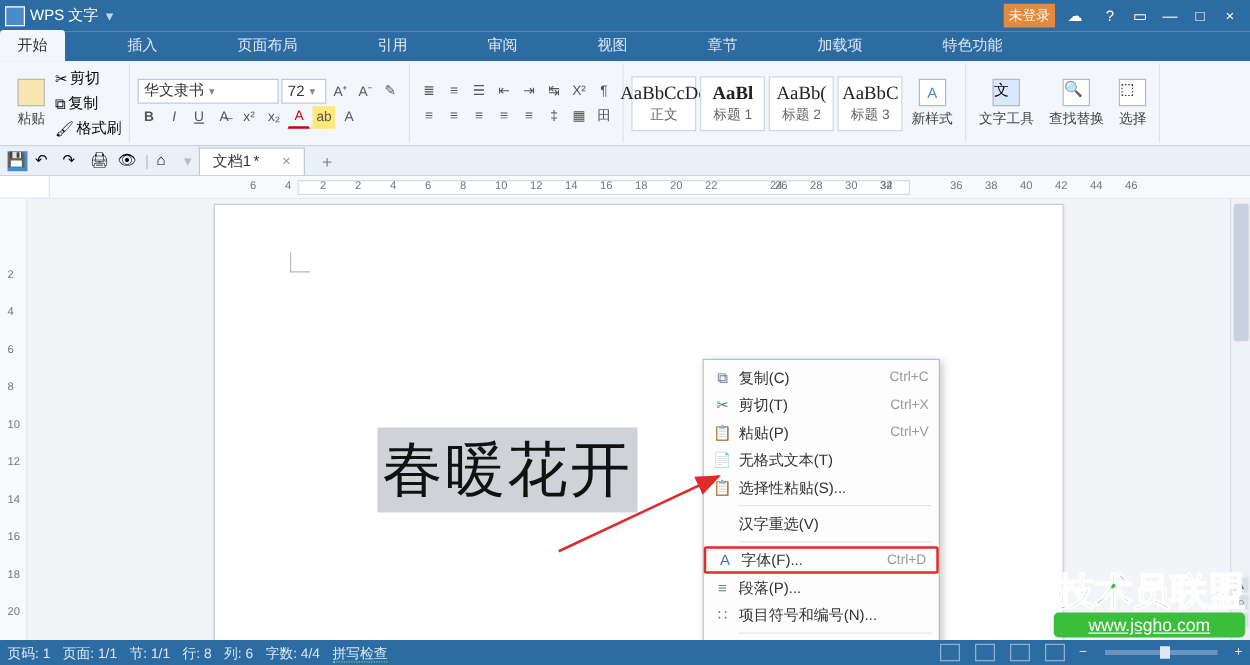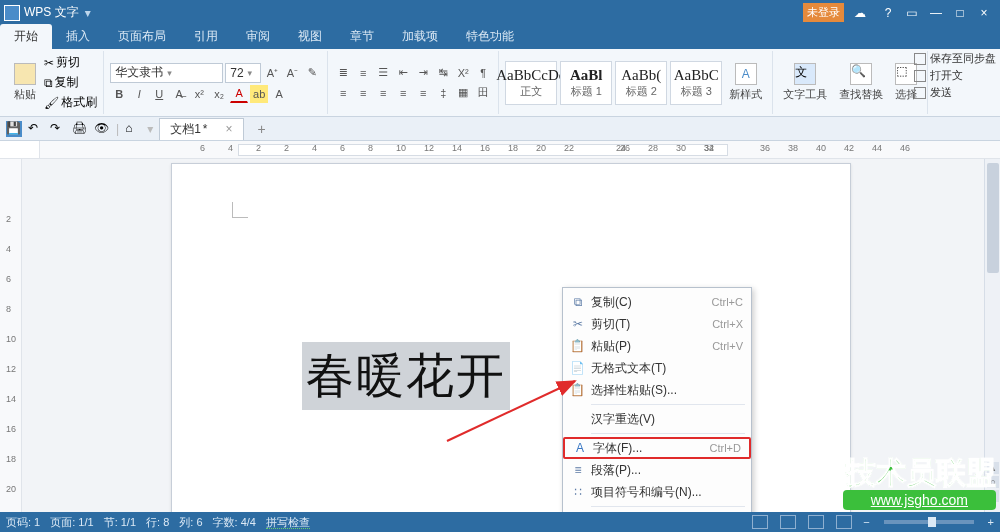--- a/index.html
+++ b/index.html
@@ -5,21 +5,21 @@
 *{margin:0;padding:0;box-sizing:border-box;font-family:"Microsoft YaHei",SimSun,sans-serif;}
 body{width:1000px;height:532px;background:#fff;overflow:hidden;position:relative;font-size:12px;}
 .titlebar{height:25px;background:#2d6ca2;display:flex;align-items:center;color:#fff;padding:0 4px;}
 .titlebar .logo{width:16px;height:16px;background:#4a8cc9;display:inline-block;margin-right:4px;border:1px solid #fff;}
 .titlebar .title{font-size:12px;}
 .titlebar .dd{margin-left:6px;color:#bdd6ec;}
 .titlebar .sp{flex:1;}
 .wbtn{width:24px;text-align:center;font-size:12px;cursor:pointer;}
 .login-btn{background:#e58a3c;padding:2px 4px;margin-right:6px;font-size:11px;}
 .cloud-ico{width:18px;height:14px;display:inline-block;margin:0 4px;}
-.tabbar{height:24px;background:#2d6ca2;display:flex;align-items:flex-end;color:#dce9f5;}
+.tabbar{height:24px;background:#2d6ca2;display:flex;align-items:flex-end;color:#dce9f5;gap:36px;}
 .tab{padding:4px 14px;font-size:12px;cursor:pointer;}
 .tab.active{background:#f3f7fb;color:#333;border-radius:3px 3px 0 0;}
 .ribbon{height:68px;background:#f3f7fb;border-bottom:1px solid #c9d4e0;display:flex;align-items:stretch;padding:2px 4px;position:relative;}
 .rgroup{display:flex;flex-direction:column;justify-content:center;padding:0 6px;border-right:1px solid #dbe3ec;}
 .rgroup.nolbl{flex-direction:row;align-items:center;}
 .bigbtn{display:flex;flex-direction:column;align-items:center;justify-content:center;padding:2px 4px;cursor:pointer;}
 .bigbtn .ico{width:22px;height:22px;display:inline-block;background:#ddd;border:1px solid #bbb;}
 .bigbtn .lbl{font-size:11px;color:#444;margin-top:2px;}
 .minirow{display:flex;align-items:center;margin:1px 0;gap:2px;}
 .minibtn{width:18px;height:18px;border:1px solid transparent;cursor:pointer;display:inline-flex;align-items:center;justify-content:center;font-size:11px;color:#555;}
@@ -203,34 +203,20 @@
       </div>
     <div class="bigbtn">
         <span class="ico" style="background:#fff;">🔍</span>
         <span class="lbl">查找替换</span>
       </div>
     <div class="bigbtn">
         <span class="ico" style="background:#fff;">⬚</span>
         <span class="lbl">选择</span>
       </div>
   </div>
-  <div class="ribbon-right">
-    <div class="rr-item">
-        <span class="sq"></span>
-        <span>保存至同步盘</span>
-      </div>
-    <div class="rr-item">
-        <span class="sq"></span>
-        <span>打开文</span>
-      </div>
-    <div class="rr-item">
-        <span class="sq"></span>
-        <span>发送</span>
-      </div>
-  </div>
 </div>
 
 <div class="qat">
   <span class="ico" style="background:#4a8cc9;">💾</span>
   <span class="ico">↶</span>
   <span class="ico">↷</span>
   <span class="ico">🖨</span>
   <span class="ico">👁</span>
   <span style="color:#bbb;">|</span>
   <span class="ico">⌂</span>

